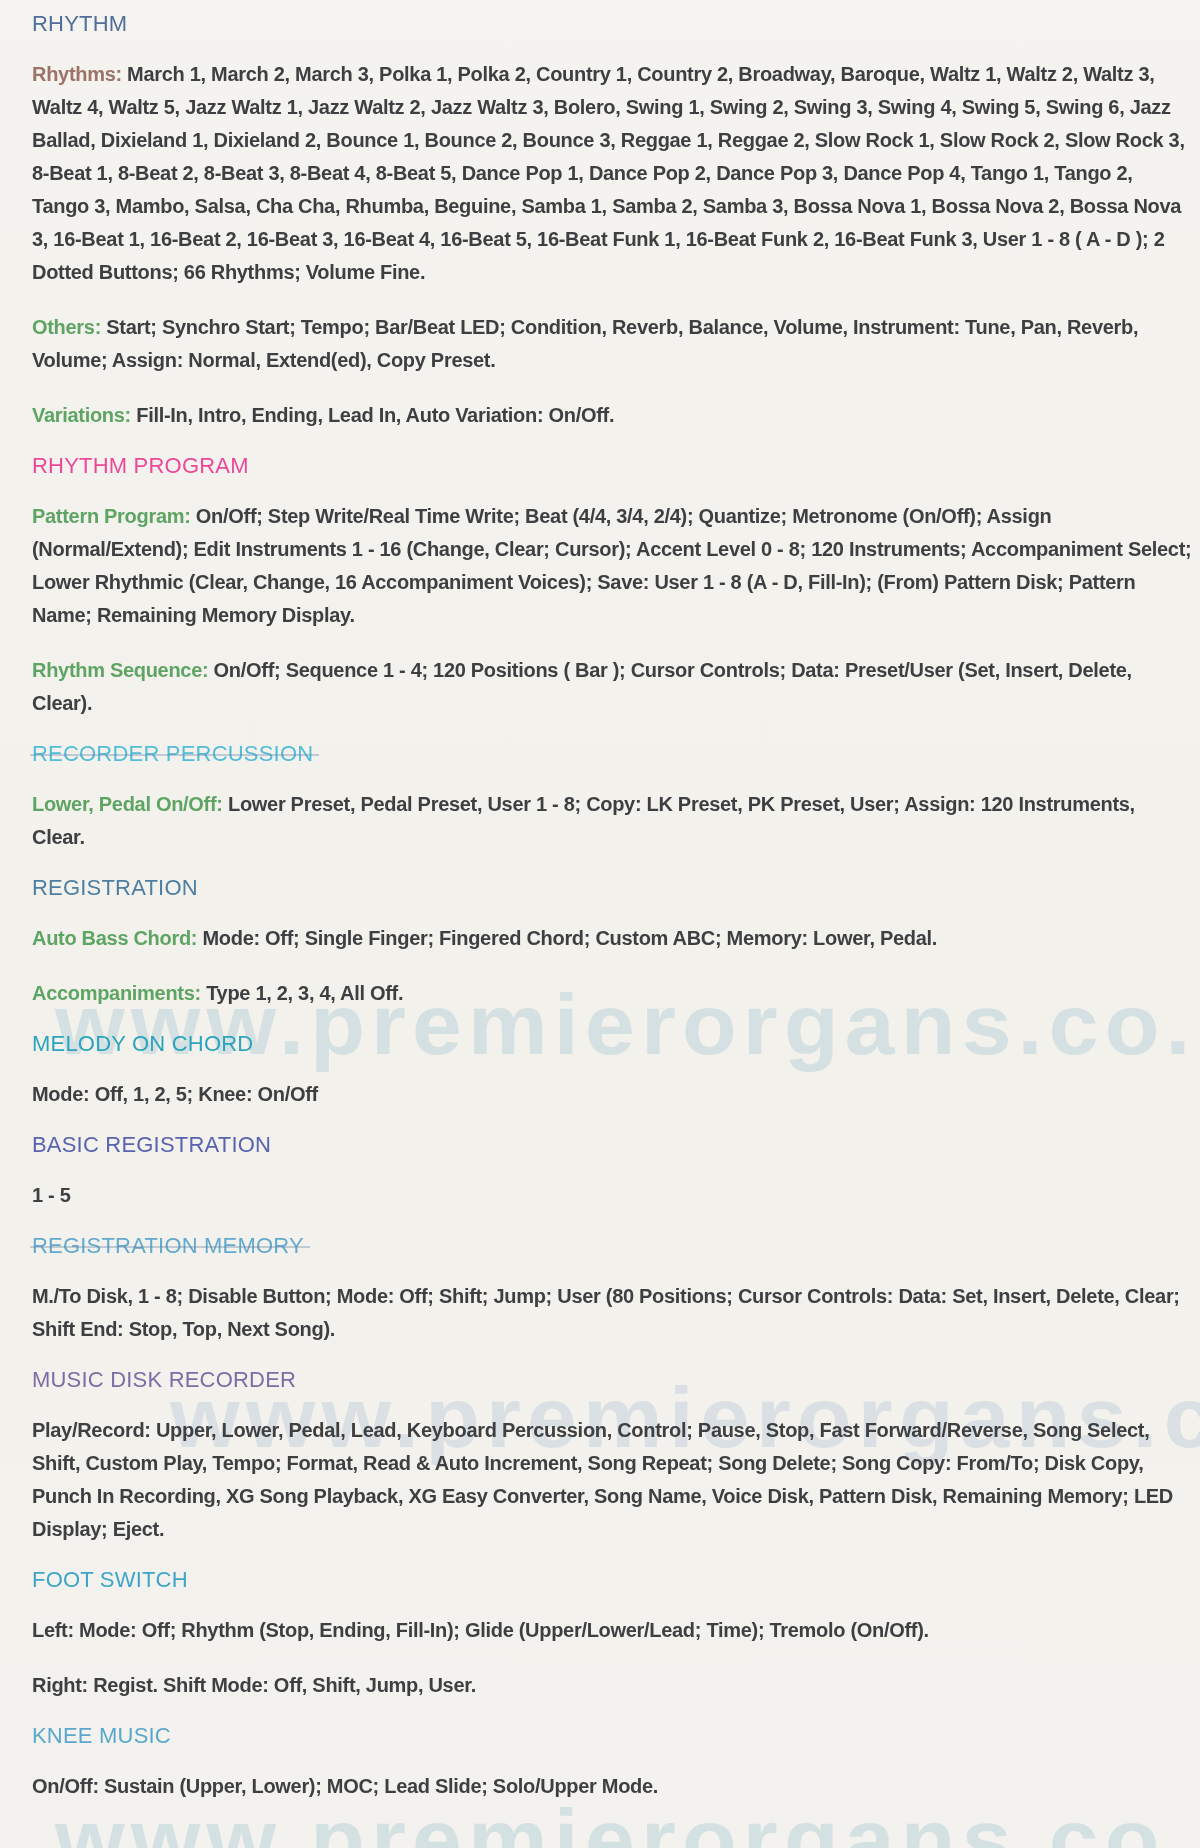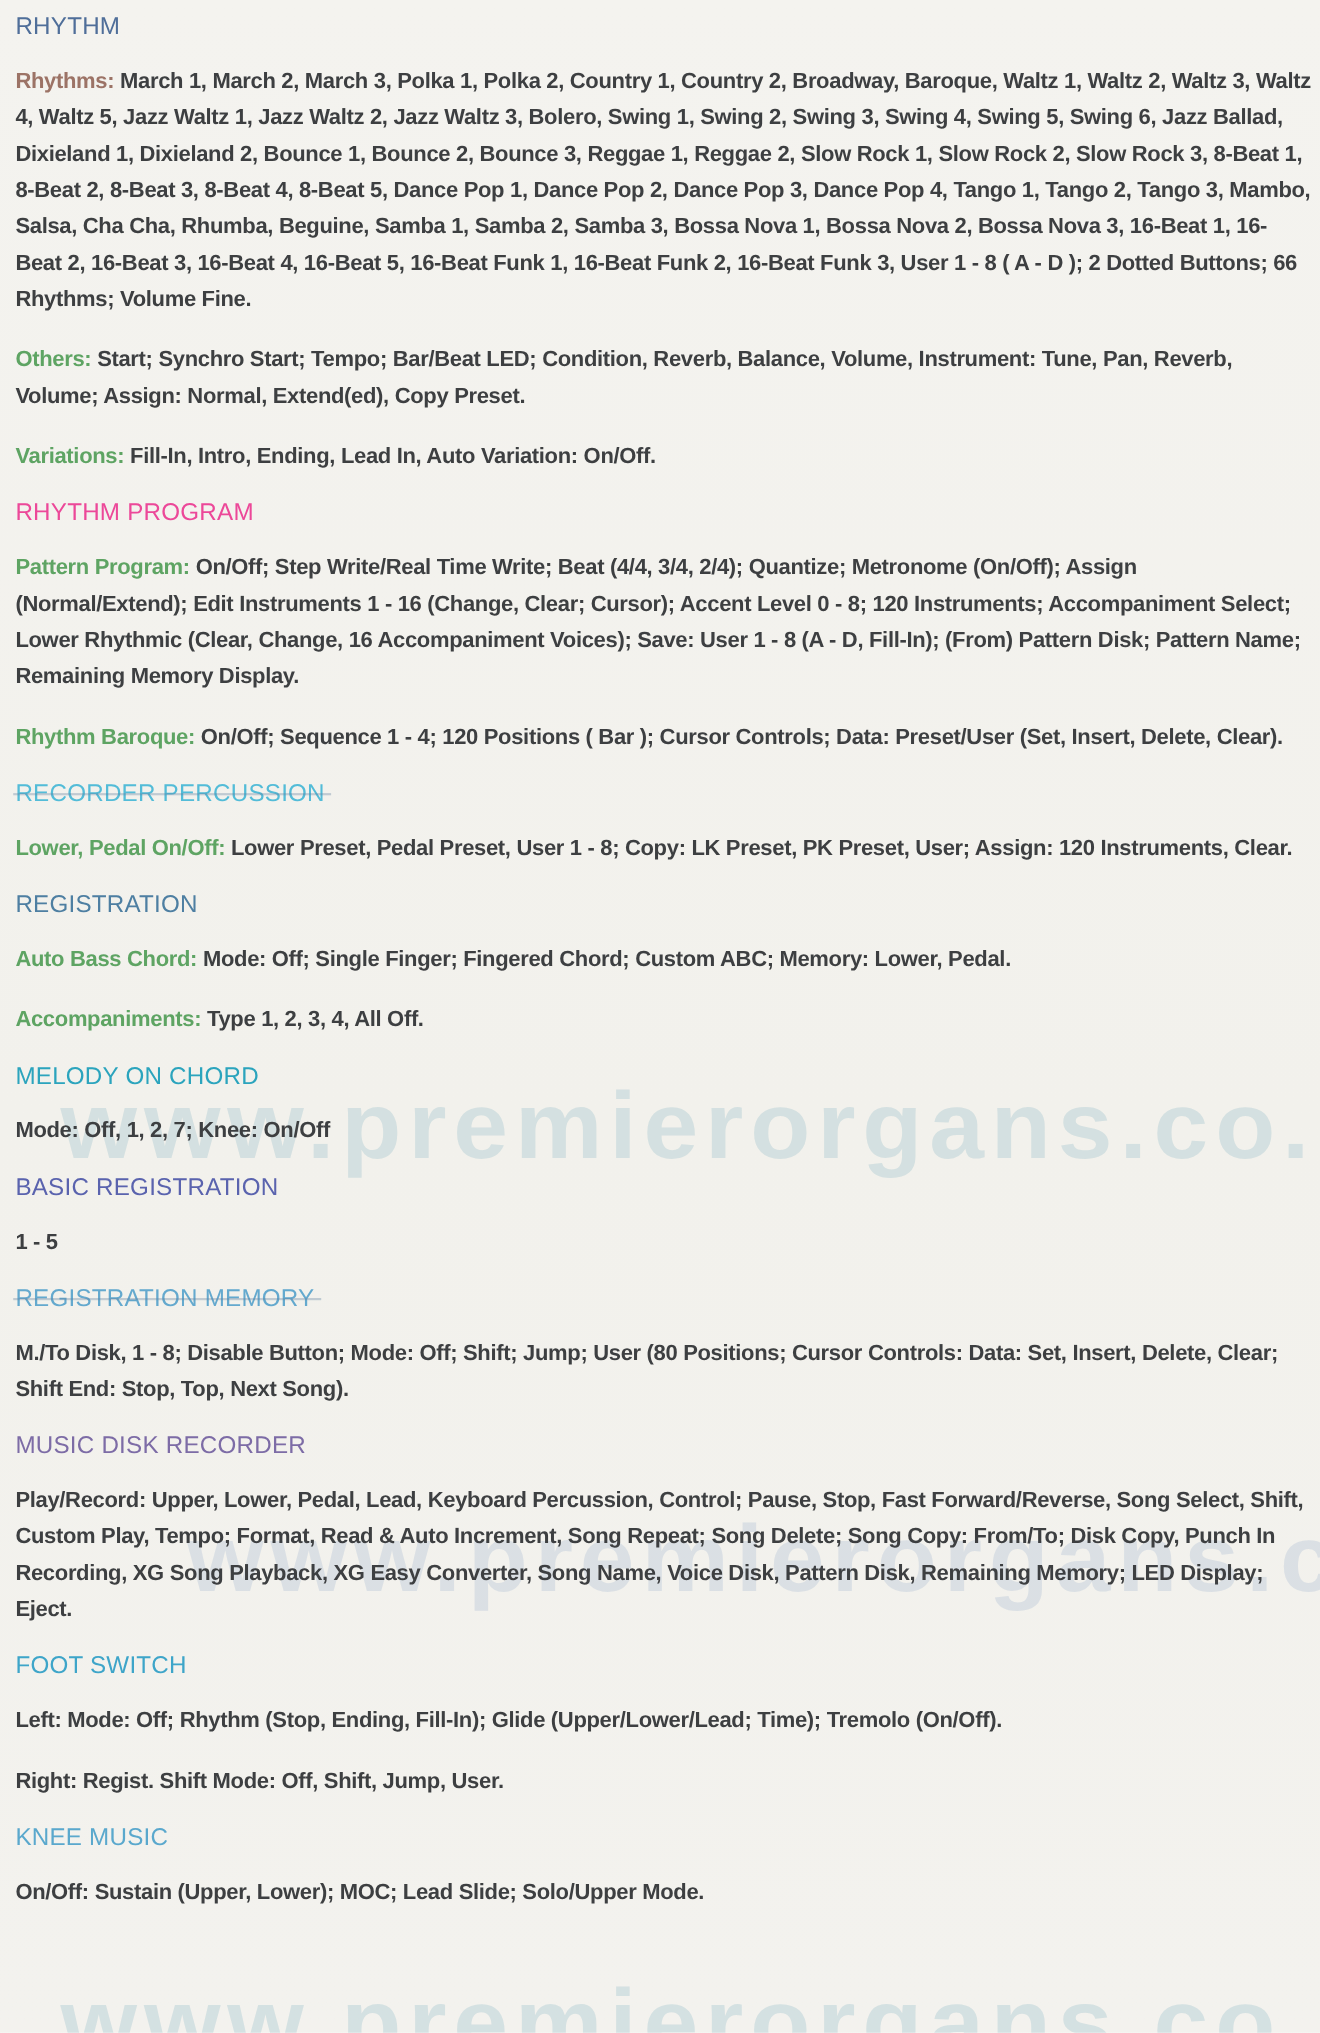--- a/index.html
+++ b/index.html
@@ -21,21 +21,21 @@
     transform: scaleX(1.04);
     transform-origin: left center;
     user-select: none;
   }
   .wm-1 { left: 55px;  top: 975px; }
   .wm-2 { left: 170px; top: 1368px; color: rgba(150, 175, 205, 0.26); }
   .wm-3 { left: 55px;  top: 1790px; }
   .page {
     position: relative;
     z-index: 1;
-    padding: 12px 8px 0 14px;
+    padding: 12px 8px 0 32px;
   }
   h2 {
     font-size: 22px;
     line-height: 24px;
     font-weight: 400;
     margin: 4px 0 22px 0;
     letter-spacing: 0.2px;
   }
   .page h2:first-child { margin-top: 0; }
   h2 .h-text { position: relative; display: inline-block; }
@@ -81,35 +81,35 @@
   <p><span class="lead-brown">Rhythms:</span> <span>March 1, March 2, March 3, Polka 1, Polka 2, Country 1, Country 2, Broadway, Baroque, Waltz 1, Waltz 2, Waltz 3, Waltz 4, Waltz 5, Jazz Waltz 1, Jazz Waltz 2, Jazz Waltz 3, Bolero, Swing 1, Swing 2, Swing 3, Swing 4, Swing 5, Swing 6, Jazz Ballad, Dixieland 1, Dixieland 2, Bounce 1, Bounce 2, Bounce 3, Reggae 1, Reggae 2, Slow Rock 1, Slow Rock 2, Slow Rock 3, 8-Beat 1, 8-Beat 2, 8-Beat 3, 8-Beat 4, 8-Beat 5, Dance Pop 1, Dance Pop 2, Dance Pop 3, Dance Pop 4, Tango 1, Tango 2, Tango 3, Mambo, Salsa, Cha Cha, Rhumba, Beguine, Samba 1, Samba 2, Samba 3, Bossa Nova 1, Bossa Nova 2, Bossa Nova 3, 16-Beat 1, 16-Beat 2, 16-Beat 3, 16-Beat 4, 16-Beat 5, 16-Beat Funk 1, 16-Beat Funk 2, 16-Beat Funk 3, User 1 - 8 ( A - D ); 2 Dotted Buttons; 66 Rhythms; Volume Fine.</span></p>
 
   <p><span class="lead-green">Others:</span> <span>Start; Synchro Start; Tempo; Bar/Beat LED; Condition, Reverb, Balance, Volume, Instrument: Tune, Pan, Reverb, Volume; Assign: Normal, Extend(ed), Copy Preset.</span></p>
 
   <p><span class="lead-green">Variations:</span> <span>Fill-In, Intro, Ending, Lead In, Auto Variation: On/Off.</span></p>
 
   <h2 class="c-rhythm-program"><span class="h-text">RHYTHM PROGRAM</span></h2>
 
   <p><span class="lead-green">Pattern Program:</span> <span>On/Off; Step Write/Real Time Write; Beat (4/4, 3/4, 2/4); Quantize; Metronome (On/Off); Assign (Normal/Extend); Edit Instruments 1 - 16 (Change, Clear; Cursor); Accent Level 0 - 8; 120 Instruments; Accompaniment Select; Lower Rhythmic (Clear, Change, 16 Accompaniment Voices); Save: User 1 - 8 (A - D, Fill-In); (From) Pattern Disk; Pattern Name; Remaining Memory Display.</span></p>
 
-  <p><span class="lead-green">Rhythm Baroque:</span> <span>On/Off; Sequence 1 - 4; 120 Positions ( Bar ); Cursor Controls; Data: Preset/User (Set, Insert, Delete, Clear).</span></p>
+  <p><span class="lead-green">Rhythm Sequence:</span> <span>On/Off; Sequence 1 - 4; 120 Positions ( Bar ); Cursor Controls; Data: Preset/User (Set, Insert, Delete, Clear).</span></p>
 
   <h2 class="c-keyboard-perc"><span class="h-text strike">RECORDER PERCUSSION</span></h2>
 
   <p><span class="lead-green">Lower, Pedal On/Off:</span> <span>Lower Preset, Pedal Preset, User 1 - 8; Copy: LK Preset, PK Preset, User; Assign: 120 Instruments, Clear.</span></p>
 
   <h2 class="c-accompaniment"><span class="h-text">REGISTRATION</span></h2>
 
   <p><span class="lead-green">Auto Bass Chord:</span> <span>Mode: Off; Single Finger; Fingered Chord; Custom ABC; Memory: Lower, Pedal.</span></p>
 
   <p><span class="lead-green">Accompaniments:</span> <span>Type 1, 2, 3, 4, All Off.</span></p>
 
   <h2 class="c-melody-on-chord"><span class="h-text">MELODY ON CHORD</span></h2>
 
-  <p><span>Mode: Off, 1, 2, 7; Knee: On/Off</span></p>
+  <p><span>Mode: Off, 1, 2, 5; Knee: On/Off</span></p>
 
   <h2 class="c-basic-reg"><span class="h-text">BASIC REGISTRATION</span></h2>
 
   <p><span>1 - 5</span></p>
 
   <h2 class="c-reg-memory"><span class="h-text strike">REGISTRATION MEMORY</span></h2>
 
   <p><span>M./To Disk, 1 - 8; Disable Button; Mode: Off; Shift; Jump; User (80 Positions; Cursor Controls: Data: Set, Insert, Delete, Clear; Shift End: Stop, Top, Next Song).</span></p>
 
   <h2 class="c-music-disk"><span class="h-text">MUSIC DISK RECORDER</span></h2>

